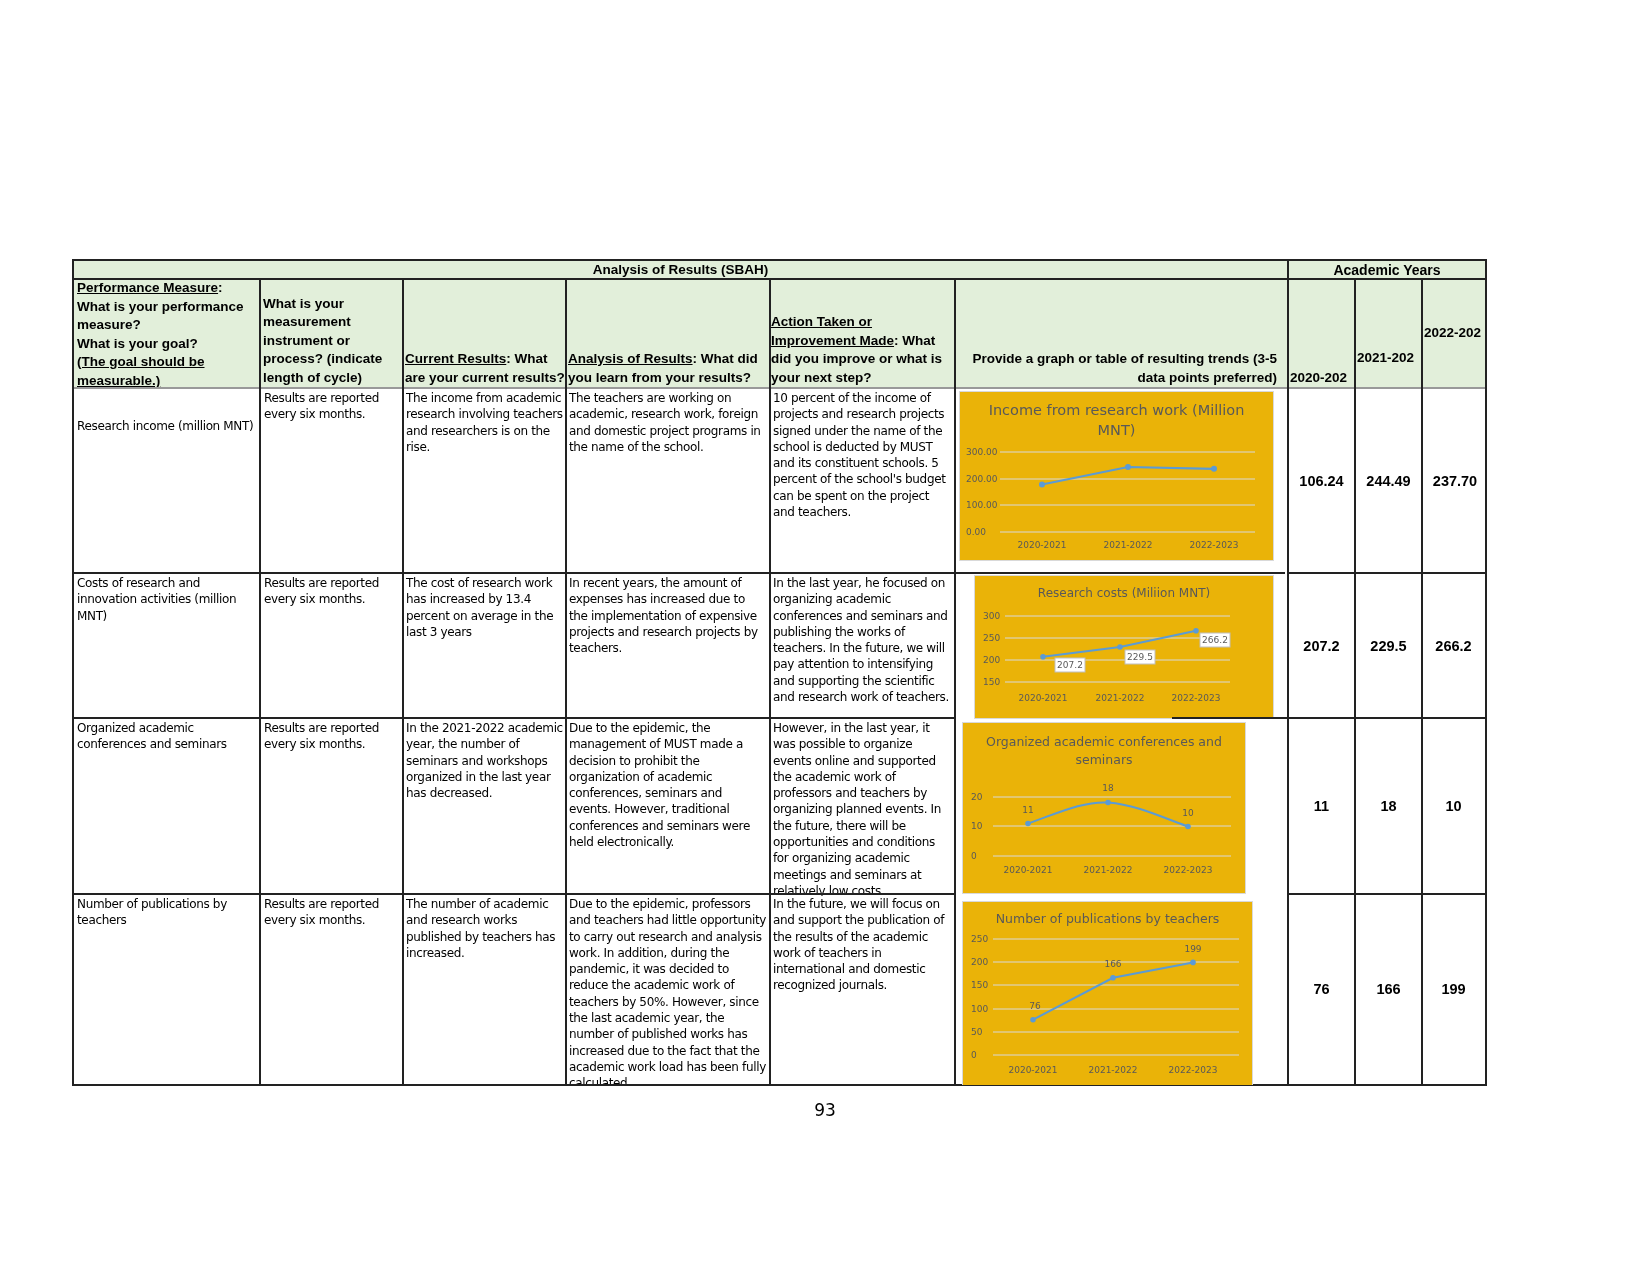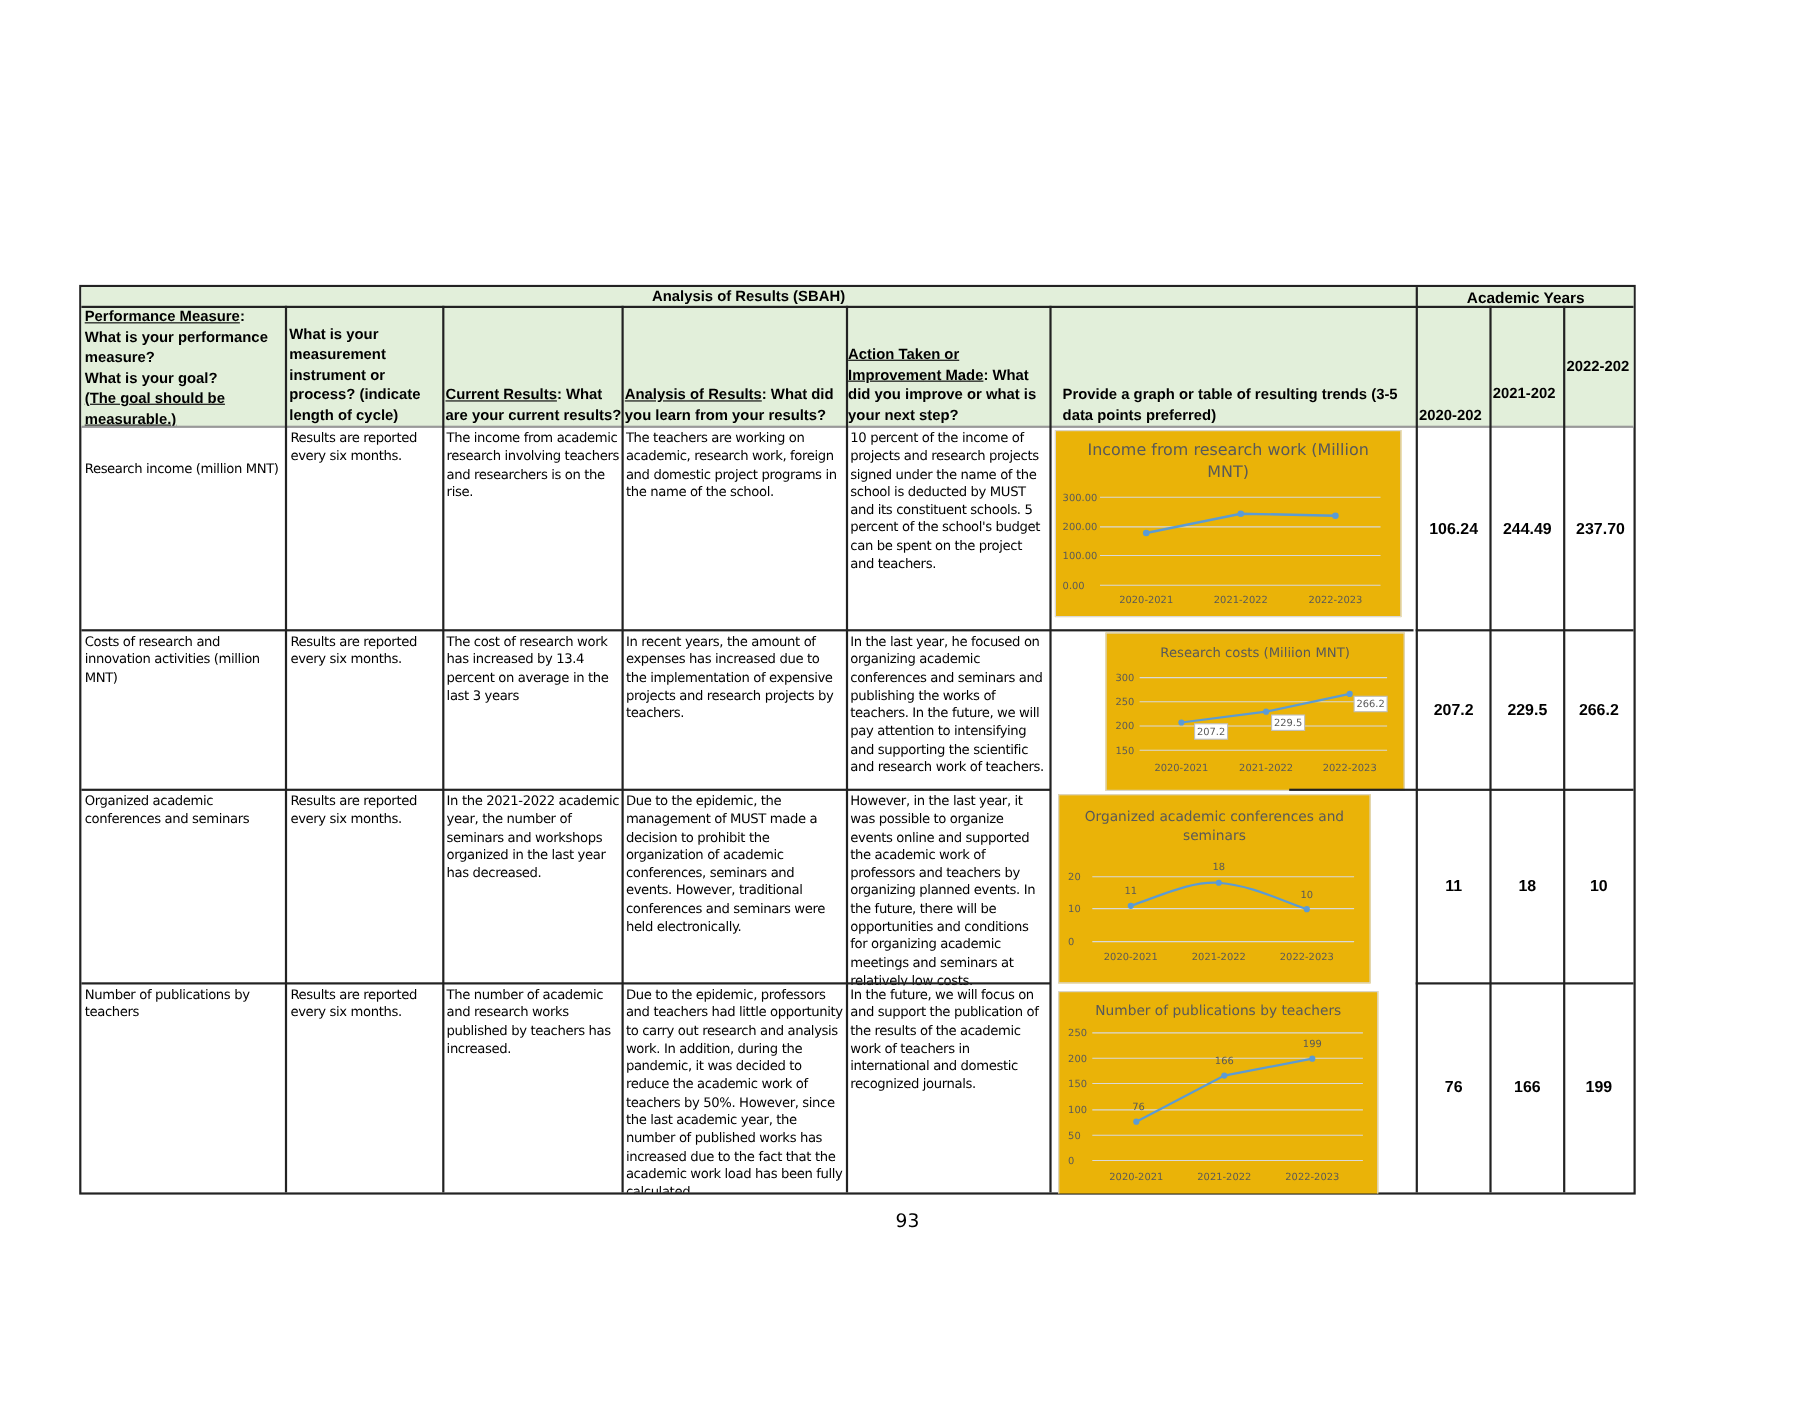--- a/index.html
+++ b/index.html
@@ -39,21 +39,21 @@
   </div>
   <div class="abs bold" style="left:331px;top:18px;width:160px;height:108px;display:flex;align-items:flex-end;">
     <span><span class="u">Current Results</span><span>:   What are your current results?</span></span>
   </div>
   <div class="abs bold" style="left:494px;top:18px;width:200px;height:108px;display:flex;align-items:flex-end;">
     <span><span class="u">Analysis of Results</span><span>:        What did you learn from your results?</span></span>
   </div>
   <div class="abs bold" style="left:697px;top:18px;width:182px;height:108px;display:flex;align-items:flex-end;">
     <span><span class="u">Action Taken or Improvement Made</span><span>:   What did you improve or what is your next step?</span></span>
   </div>
-  <div class="abs bold" style="left:882px;top:18px;width:331px;height:108px;display:flex;align-items:flex-end;justify-content:center;text-align:left;padding:0 10px;">
+  <div class="abs bold" style="left:882px;top:18px;width:331px;height:108px;display:flex;align-items:flex-end;justify-content:center;text-align:right;padding:0 10px;">
     <span>Provide a graph or table of resulting trends (3-5 data points preferred)</span>
   </div>
   <div class="abs bold" style="left:1214px;top:18px;width:66px;height:108px;display:flex;align-items:flex-end;overflow:hidden;white-space:nowrap;padding-left:2px;">
       <span>2020-202</span>
     </div>
   <div class="abs bold" style="left:1281px;top:18px;width:66px;height:88px;display:flex;align-items:flex-end;overflow:hidden;white-space:nowrap;padding-left:2px;">
       <span>2021-202</span>
     </div>
   <div class="abs bold" style="left:1348px;top:18px;width:64px;height:108px;display:flex;align-items:center;overflow:hidden;white-space:nowrap;padding-left:2px;">
       <span>2022-202</span>
@@ -116,21 +116,21 @@
       </g>
       <polyline points="82,92.5 168,75 254,76.8" fill="none" stroke="#5b9bd5" stroke-width="2.2"></polyline>
       <g fill="#5b9bd5">
           <circle cx="82" cy="92.5" r="3"></circle>
           <circle cx="168" cy="75" r="3"></circle>
           <circle cx="254" cy="76.8" r="3"></circle>
         </g>
     </svg>
   </div>
 
-  <div class="chartbox" style="left:931px;top:314px;width:270px;height:142px;">
+  <div class="chartbox" style="left:900px;top:314px;width:270px;height:142px;padding-left:28px;">
     <div class="chart-title" style="top:9px;font-size:12px;line-height:16px;">Research costs (Miliion MNT)</div>
     <svg class="abs" style="left:0;top:0;" width="270" height="142">
       <g stroke="#d9d9d9" stroke-width="1">
         <line x1="30" y1="40" x2="255" y2="40"></line>
           <line x1="30" y1="62" x2="255" y2="62"></line>
         <line x1="30" y1="84" x2="255" y2="84"></line>
           <line x1="30" y1="106" x2="255" y2="106"></line>
       </g>
       <g font-size="9">
         <text x="8" y="43">300</text>

